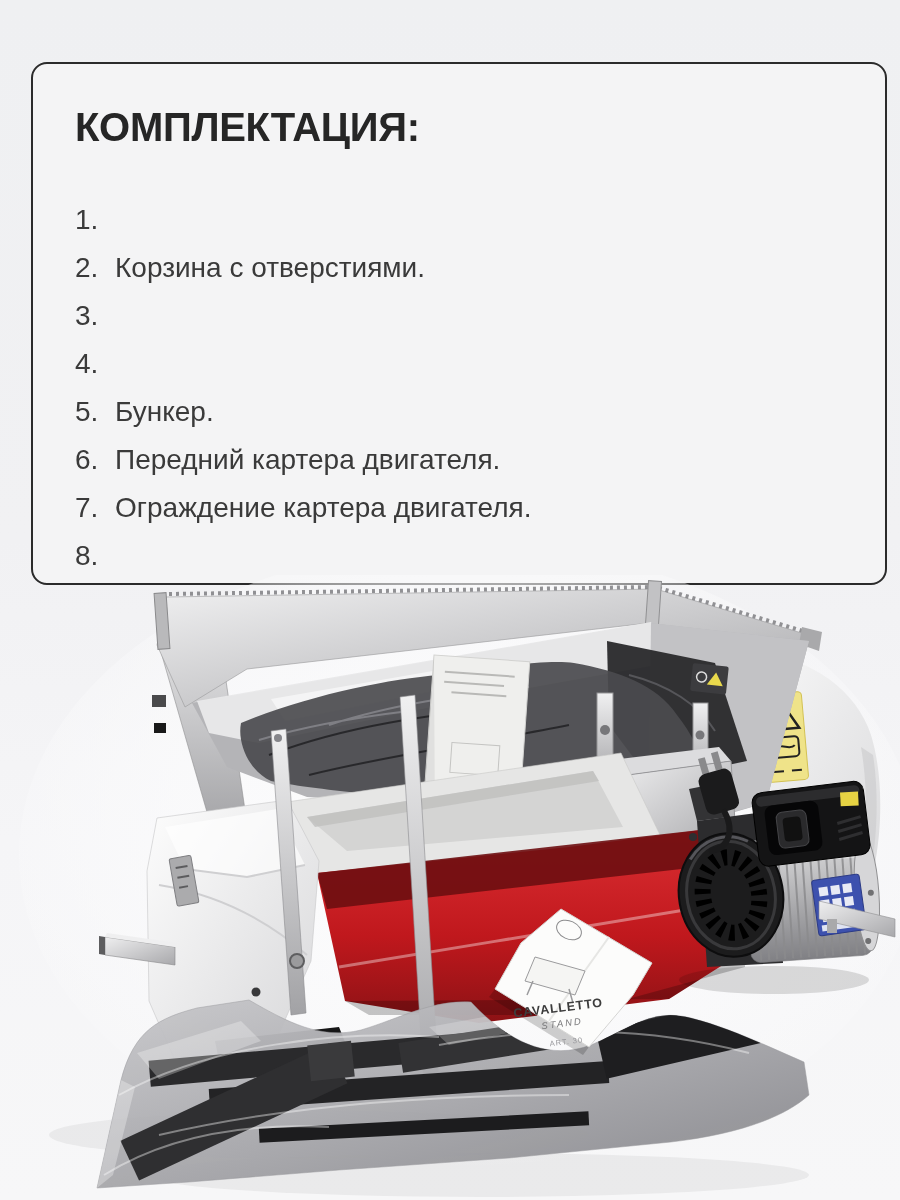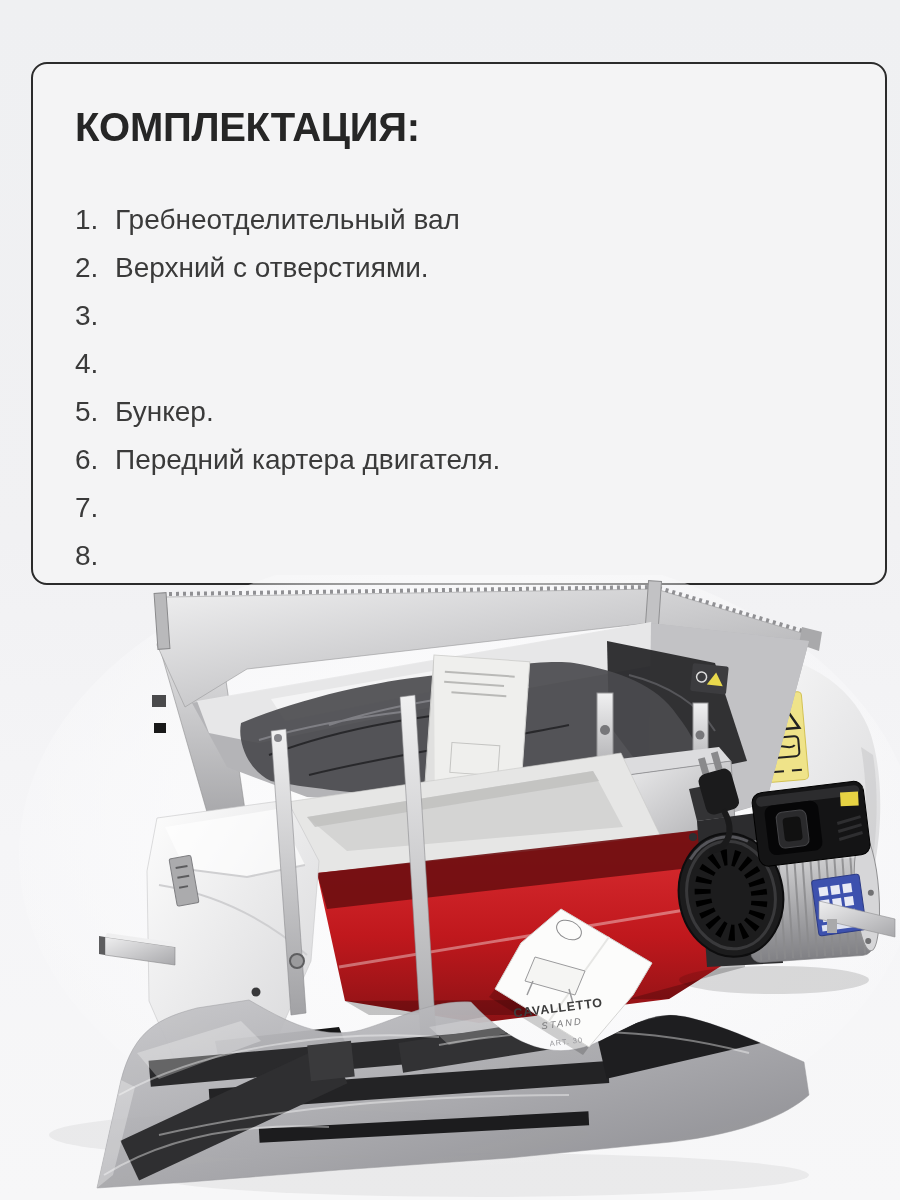--- a/index.html
+++ b/index.html
@@ -30,26 +30,25 @@
 </head>
 <body>
 
 <div class="page">
 
   <section class="spec-card">
     <h1>КОМПЛЕКТАЦИЯ:</h1>
     <ol class="spec-list">
   <li class="spec-item">
     <span class="num">1.</span>
-    <span class="txt">Гребнеотделительный вал</span>
   </li>
 
   <li class="spec-item">
     <span class="num">2.</span>
-    <span class="txt">Верхний с отверстиями.</span>
+    <span class="txt">Корзина с отверстиями.</span>
   </li>
 
   <li class="spec-item">
     <span class="num">3.</span>
   </li>
 
   <li class="spec-item">
     <span class="num">4.</span>
   </li>
 
@@ -58,20 +57,21 @@
     <span class="txt">Бункер.</span>
   </li>
 
   <li class="spec-item">
     <span class="num">6.</span>
     <span class="txt">Передний картера двигателя.</span>
   </li>
 
   <li class="spec-item">
     <span class="num">7.</span>
+    <span class="txt">Ограждение картера двигателя.</span>
   </li>
 
   <li class="spec-item">
     <span class="num">8.</span>
   </li>
 </ol>
   </section>
 
   <div class="photo-wrap">
   <svg width="900" height="625" viewBox="0 0 900 625">

